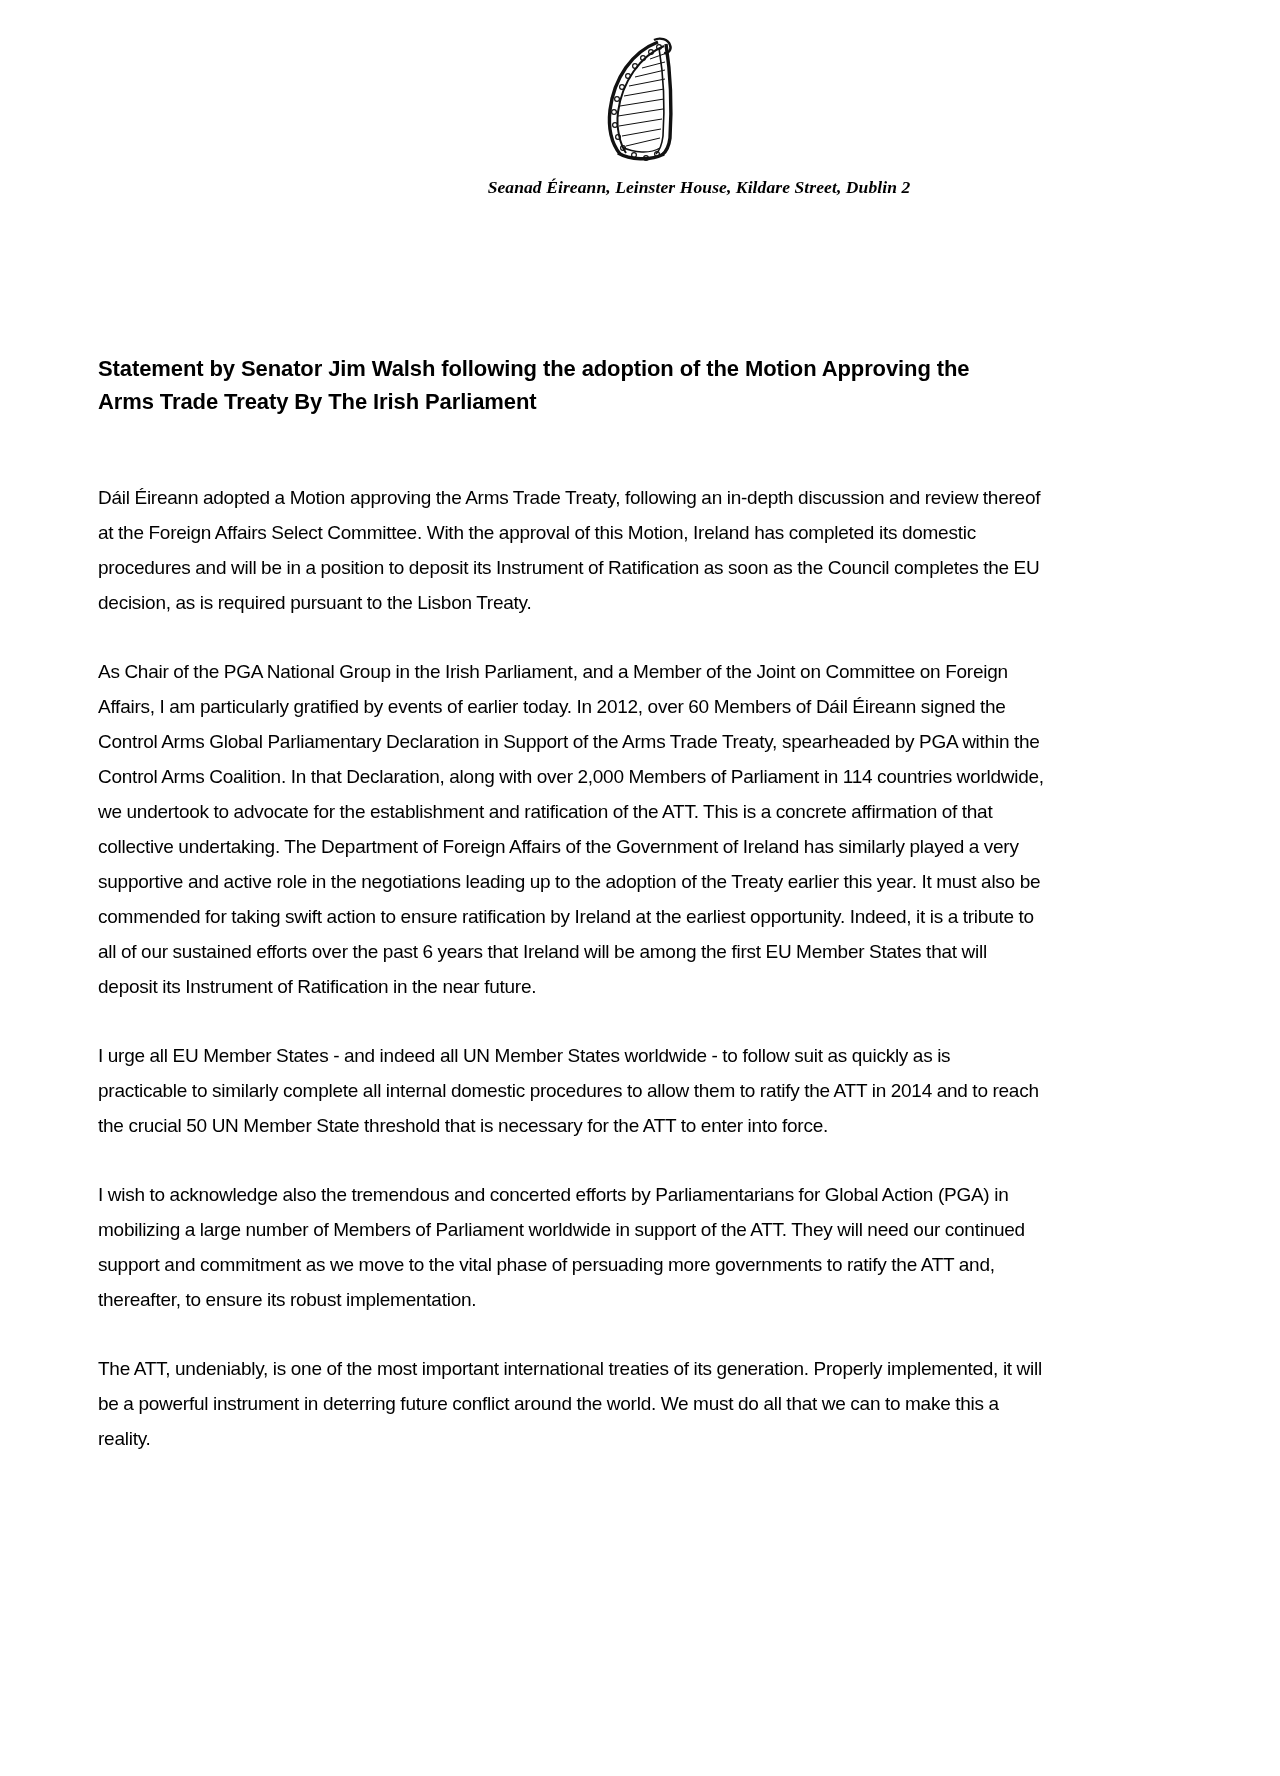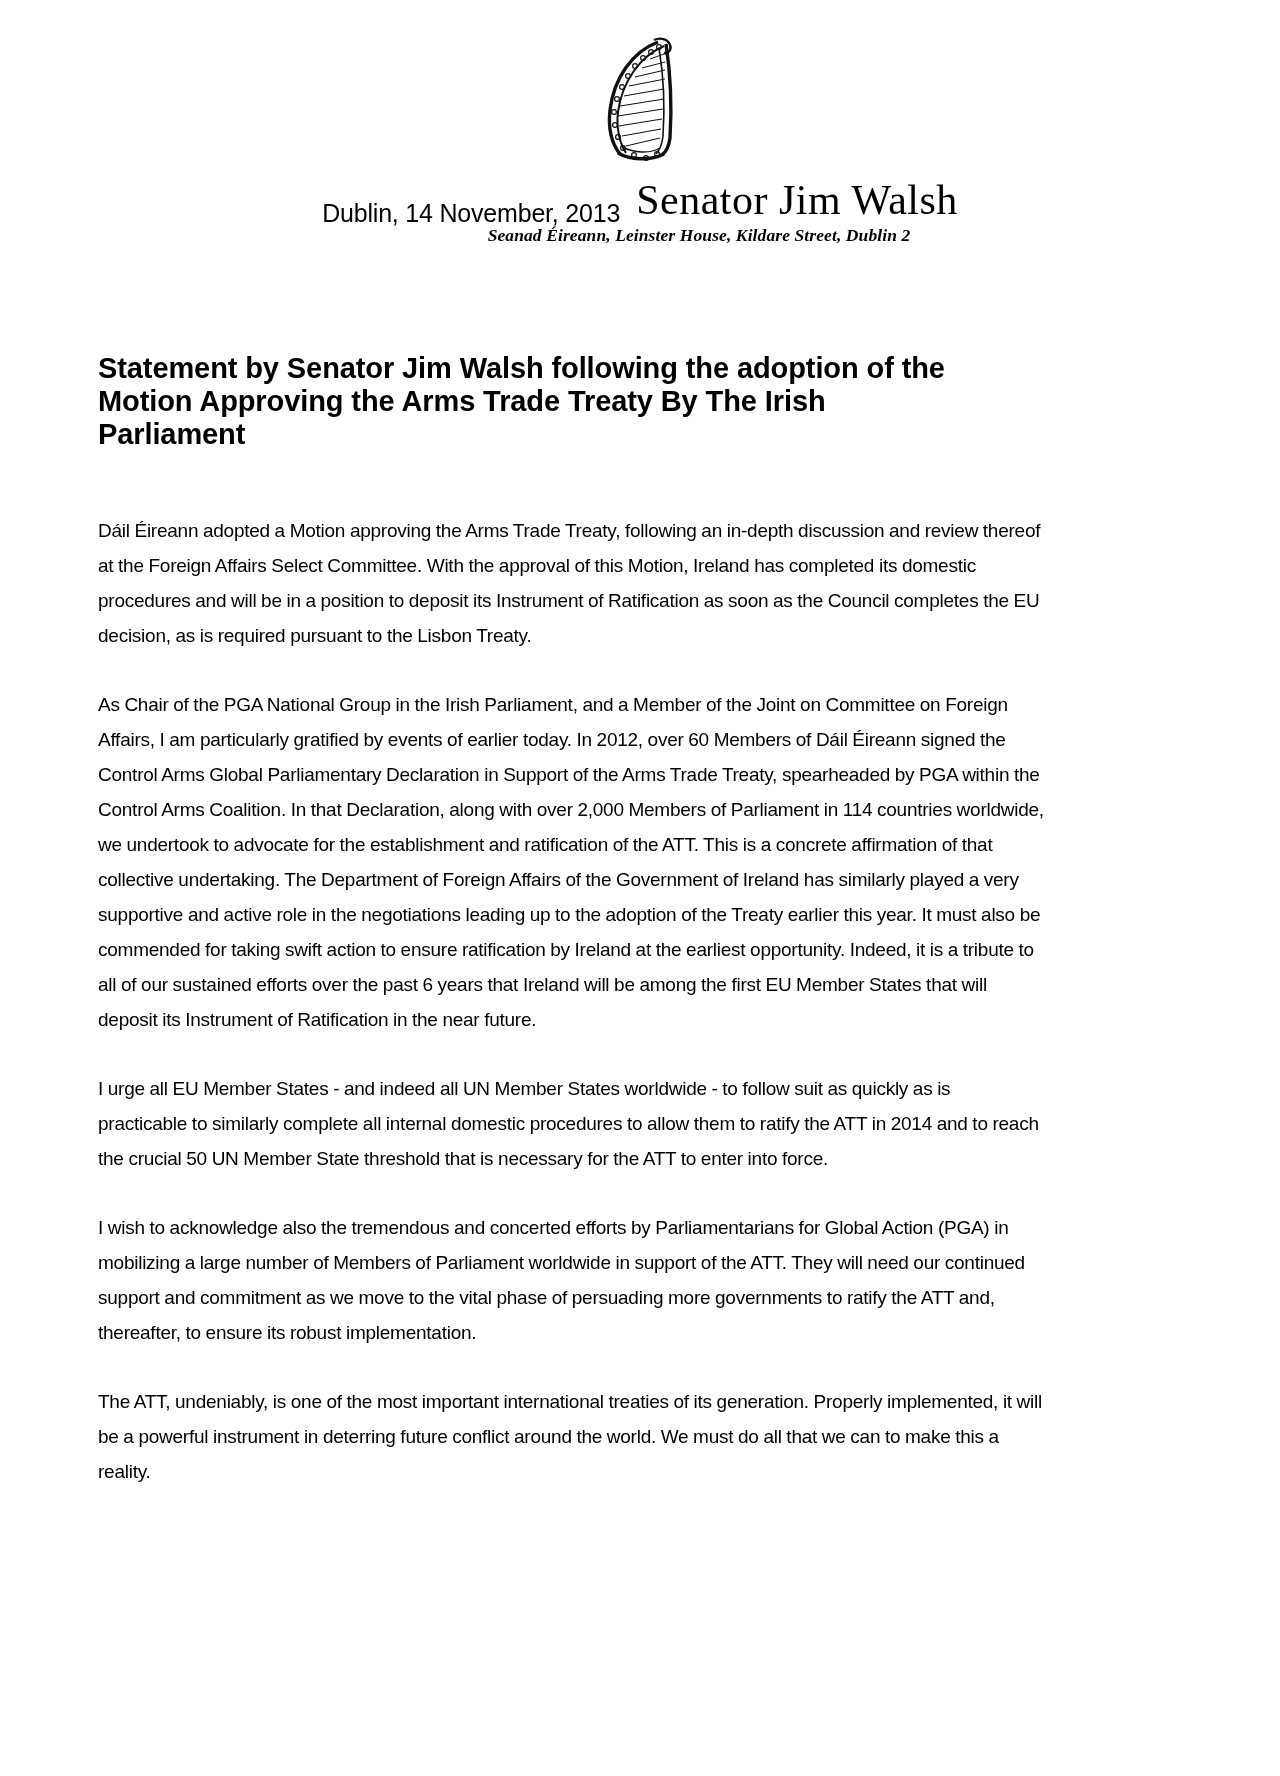--- a/index.html
+++ b/index.html
@@ -86,21 +86,21 @@
   .content {
     position: absolute;
     top: 352px;
     left: 98px;
     width: 946px;
   }
 
   .doc-title {
     font-family: "Liberation Sans", sans-serif;
     font-weight: bold;
-    font-size: 29px;
+    font-size: 22px;
     line-height: 33px;
     letter-spacing: -0.1px;
     margin: 0 0 62px 0;
     max-width: 880px;
   }
 
   .para {
     font-family: "Liberation Sans", sans-serif;
     font-size: 19px;
     line-height: 35px;
@@ -156,24 +156,20 @@
         <circle cx="38" cy="121" r="2.4" stroke-width="1.2"></circle>
         <circle cx="50" cy="124" r="2.4" stroke-width="1.2"></circle>
         <circle cx="61" cy="120" r="2.4" stroke-width="1.2"></circle>
 
         <path d="M58 6 C64 3, 72 5, 74 11 C76 16, 72 20, 68 19" stroke-width="2.4"></path>
       </g>
     </svg>
   </div>
 
   <div class="letterhead">
-    <div class="lh-row">
-      <div class="date-line">Dublin, 14 November, 2013</div>
-      <div class="senator-name">Senator Jim Walsh</div>
-    </div>
     <div class="lh-sub">
       <span class="line1">Seanad Éireann, Leinster House, Kildare Street, Dublin 2</span>
     </div>
   </div>
 
   <div class="content">
 
     <h1 class="doc-title">Statement by Senator Jim Walsh following the adoption of the Motion Approving the Arms Trade Treaty By The Irish Parliament</h1>
 
     <p class="para">Dáil Éireann adopted a Motion approving the Arms Trade Treaty, following an in-depth discussion and review thereof at the Foreign Affairs Select Committee. With the approval of this Motion, Ireland has completed its domestic procedures and will be in a position to deposit its Instrument of Ratification as soon as the Council completes the EU decision, as is required pursuant to the Lisbon Treaty.</p>

